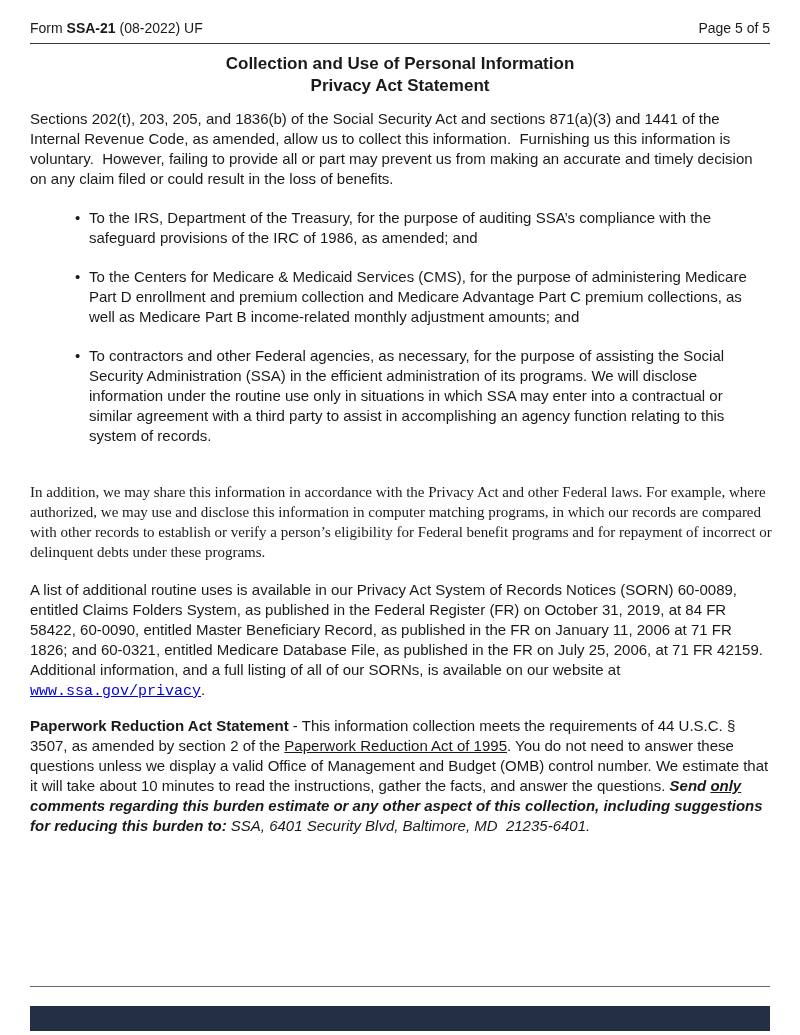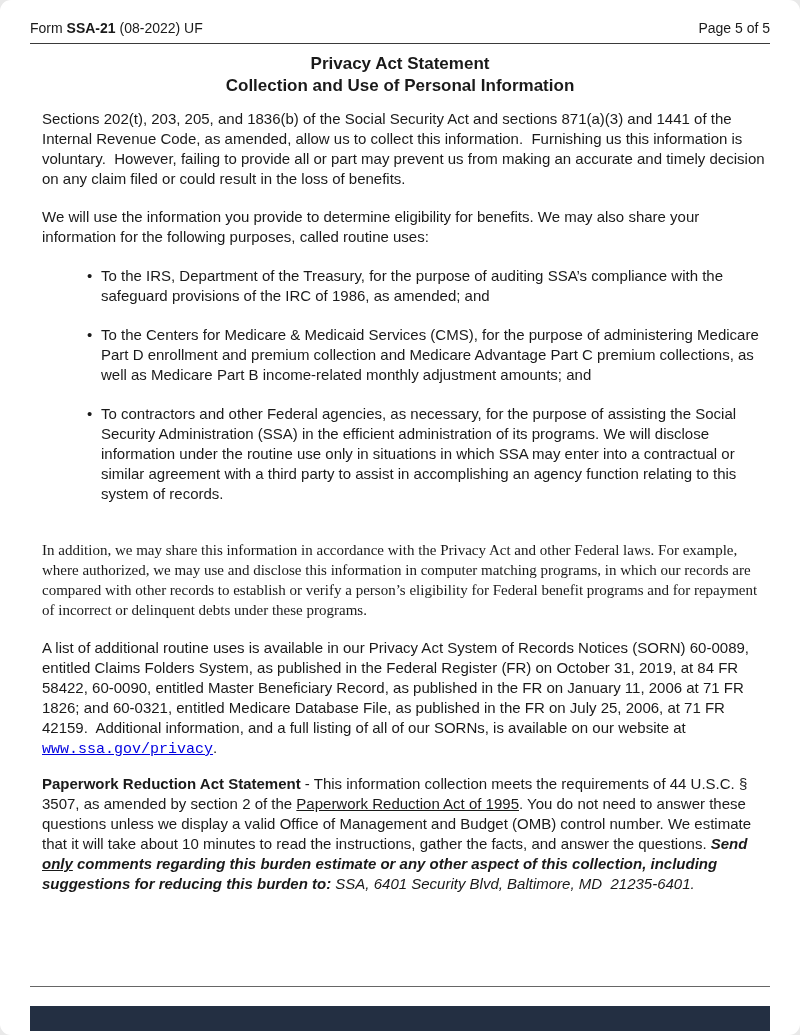--- a/index.html
+++ b/index.html
@@ -6,35 +6,35 @@
     --text:#1a1a1a;
     --link:#0000e0;
     --rule:#3a3a3a;
     --bar:#232f42;
   }
   *{ box-sizing:border-box; }
   html,body{ margin:0; padding:0; background:#e9e9e9; }
   .page{
     width:800px; height:1035px; margin:0 auto; background:#ffffff;
     position:relative; overflow:hidden;
-    font-family:"Liberation Sans", sans-serif; color:var(--text);border-radius:11px;
+    font-family:"Liberation Sans", sans-serif; color:var(--text);
   }
   .hdr{
     display:flex; justify-content:space-between; align-items:baseline;
     padding:20px 30px 0 30px; font-size:14px;
   }
   .hdr span{ white-space:pre; }
   .b{ font-weight:bold; }
   .i{ font-style:italic; }
   .bi{ font-weight:bold; font-style:italic; }
   .u{ text-decoration:underline; }
   .rule{ border-top:1.5px solid var(--rule); margin:7px 30px 0 30px; }
   .title{ margin:9px 0 0 0; text-align:center; font-size:17px; line-height:22px; font-weight:bold; }
   .tline{ display:block; }
-  .body{ padding:0 28px 0 42px; font-size:15px; line-height:20px; }
+  .body{ padding:0 28px 0 30px; font-size:15px; line-height:20px; }
   .para{ margin:18px 0 0 0; white-space:pre-wrap; }
   .para.first{ margin-top:12px; }
   .para.gap-lg{ margin-top:36px;font-family:Liberation Serif, serif; }
   .para.gap-md{ margin-top:14px; }
   .bullets{ margin:0 10px 0 45px; }
   .bullet{ display:flex; margin-top:19px; }
   .dot{ flex:0 0 14px; }
   .btxt{ flex:1; white-space:pre-wrap; }
   .link{ color:var(--link); text-decoration:underline; cursor:pointer;font-family:Liberation Mono, monospace; }
   .foot-rule{ position:absolute; left:30px; right:30px; top:986px; border-top:1.5px solid #666; }
@@ -46,29 +46,28 @@
 <div class="page">
 
   <header class="hdr">
     <div class="hdr-left"><span>Form </span><span class="b">SSA-21</span><span> (08-2022) UF</span></div>
     <div class="hdr-right">Page 5 of 5</div>
   </header>
 
   <div class="rule"></div>
 
   <h1 class="title">
+    <span class="tline">Collection and Use of Personal Information</span>
     <span class="tline">Privacy Act Statement</span>
-    <span class="tline">Collection and Use of Personal Information</span>
   </h1>
 
   <main class="body">
 
     <p class="para first">Sections 202(t), 203, 205, and 1836(b) of the Social Security Act and sections 871(a)(3) and 1441 of the Internal Revenue Code, as amended, allow us to collect this information.  Furnishing us this information is voluntary.  However, failing to provide all or part may prevent us from making an accurate and timely decision on any claim filed or could result in the loss of benefits.</p>
 
-    <p class="para">We will use the information you provide to determine eligibility for benefits. We may also share your information for the following purposes, called routine uses:</p>
 
     <div class="bullets">
       <div class="bullet">
           <span class="dot">•</span>
           <span class="btxt">To the IRS, Department of the Treasury, for the purpose of auditing SSA’s compliance with the safeguard provisions of the IRC of 1986, as amended; and</span>
         </div>
       <div class="bullet">
           <span class="dot">•</span>
           <span class="btxt">To the Centers for Medicare &amp; Medicaid Services (CMS), for the purpose of administering Medicare Part D enrollment and premium collection and Medicare Advantage Part C premium collections, as well as Medicare Part B income-related monthly adjustment amounts; and</span>
         </div>

